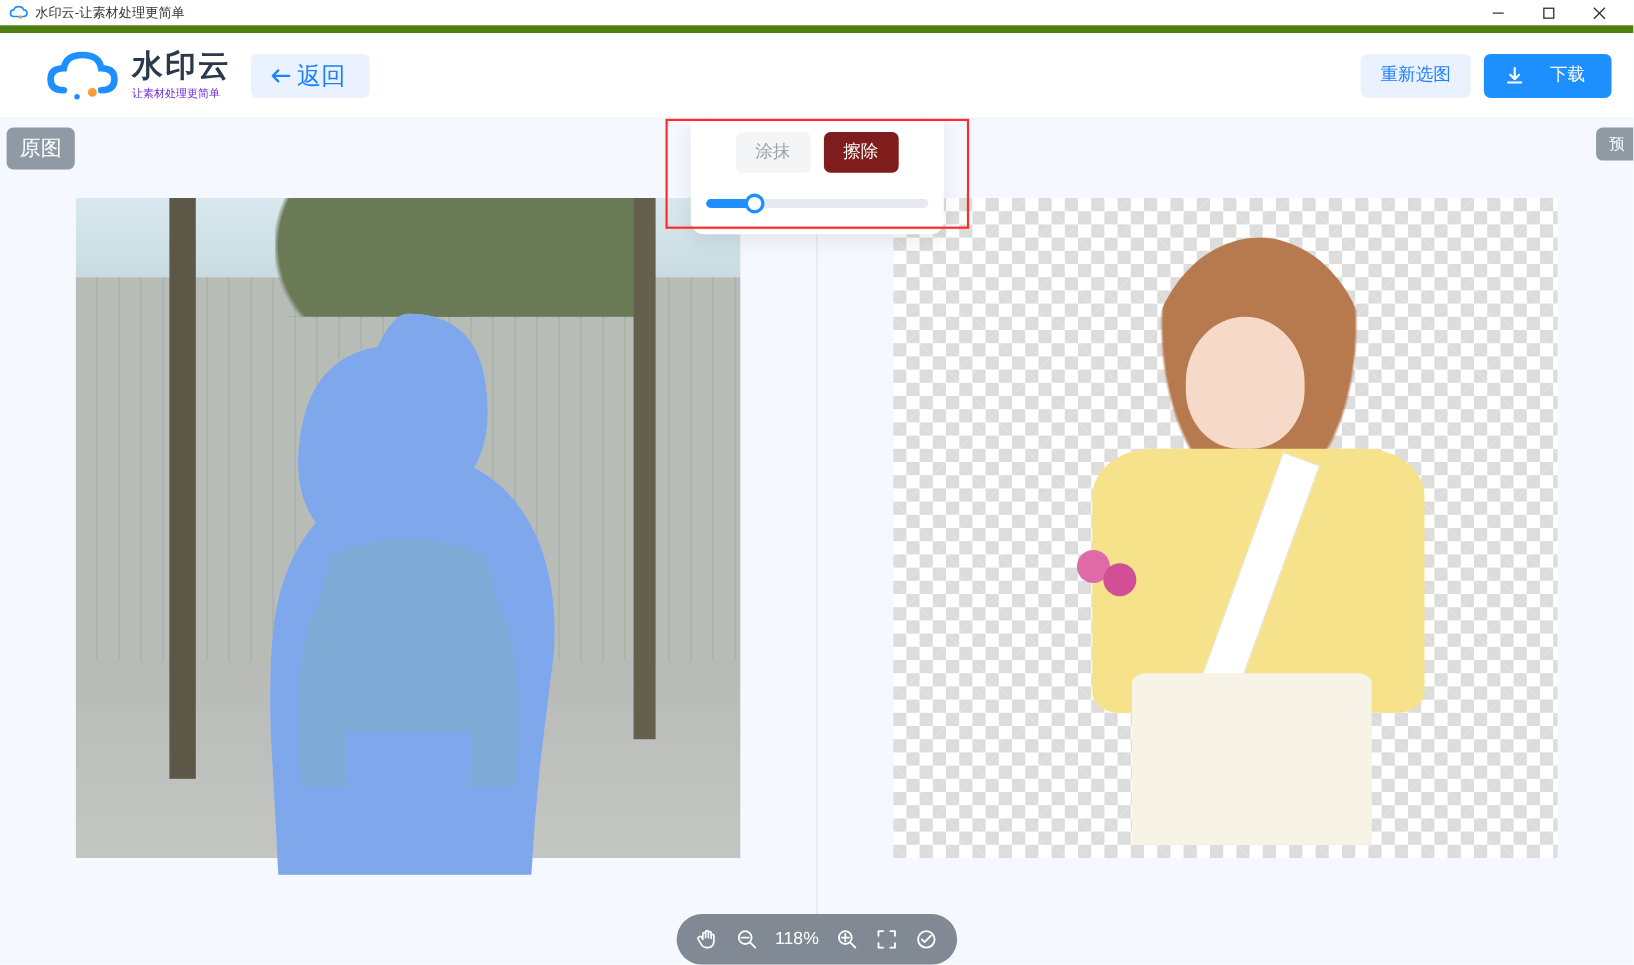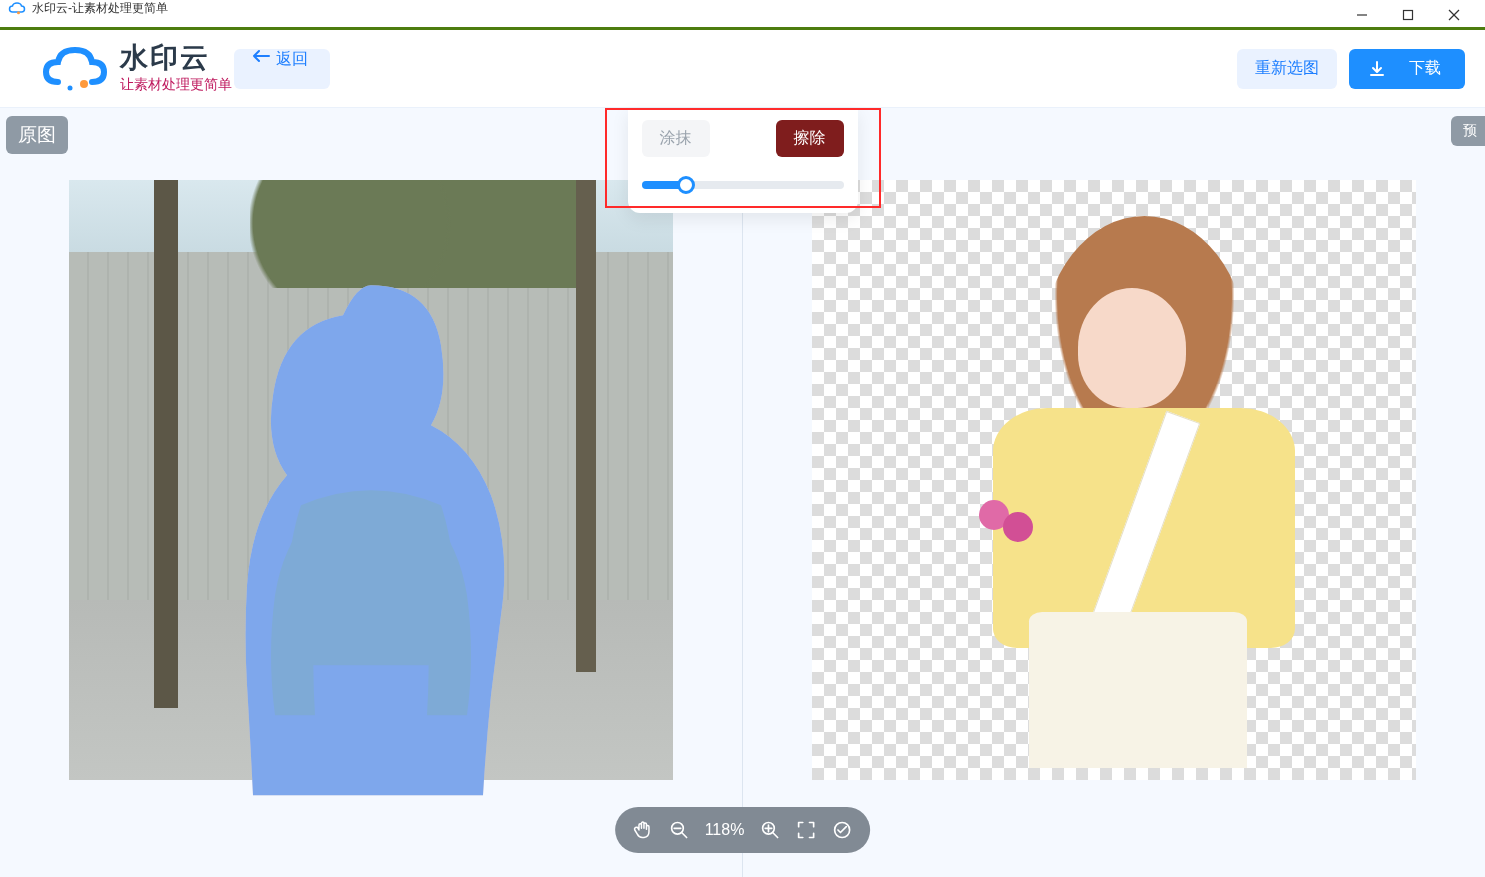--- a/index.html
+++ b/index.html
@@ -1,33 +1,33 @@
 <!DOCTYPE html>
 <html><head>
   <meta charset="utf-8">
   <style>
     * { margin: 0; padding: 0; box-sizing: border-box; }
     body { font-family: "Microsoft YaHei", "PingFang SC", sans-serif; width: 1485px; height: 877px; background: #fff; overflow: hidden; position: relative; }
 
     
-    .title-bar { height: 30px; display: flex; align-items: flex-start; padding: 0 8px; border-bottom: 3px solid #4d7c0f; }
+    .title-bar { height: 30px; display: flex; align-items: center; padding: 0 8px; border-bottom: 7px solid #4d7c0f; }
     .title-bar .app-icon { width: 18px; height: 18px; margin-right: 6px; }
     .title-bar .title-text { font-size: 12px; color: #333; flex: 1; }
     .title-bar .win-controls { display: flex; gap: 0; }
     .title-bar .win-btn { width: 46px; height: 30px; display: flex; align-items: center; justify-content: center; cursor: pointer; }
     .title-bar .win-btn svg { width: 12px; height: 12px; }
 
     
     .header { height: 78px; display: flex; align-items: center; padding: 0 20px 0 40px; border-bottom: 1px solid #eaf1fb; }
     .logo-block { display: flex; align-items: center; gap: 10px; justify-content: space-between; }
     .logo-block .logo-svg { width: 70px; height: 50px; }
     .logo-text-wrap { display: flex; flex-direction: column; }
     .logo-text-main { font-size: 28px; font-weight: 700; color: #2b3a4a; letter-spacing: 2px; line-height: 1; }
-    .logo-text-sub { font-size: 14px; color: #be185d; margin-top: 4px; font-family: Liberation Mono, monospace; }
-    .back-btn { margin-left: 2px; background: #eaf2ff; color: #1e7fff; border: none; border-radius: 6px; height: 40px; padding: 0 22px 0 18px; font-size: 16px; display: flex; align-items: flex-start; gap: 6px; cursor: pointer; }
+    .logo-text-sub { font-size: 10px; color: #6d28d9; margin-top: 4px; font-family: Liberation Mono, monospace; }
+    .back-btn { margin-left: 18px; background: #eaf2ff; color: #1e7fff; border: none; border-radius: 6px; height: 40px; padding: 0 22px 0 18px; font-size: 22px; display: flex; align-items: center; gap: 6px; cursor: pointer; }
     .header-spacer { flex: 1; }
     .reselect-btn { background: #eaf2ff; color: #1e7fff; border: none; border-radius: 6px; height: 40px; padding: 0 18px; font-size: 16px; cursor: pointer; margin-right: 12px; }
     .download-btn { background: #1e8fff; color: #fff; border: none; border-radius: 6px; height: 40px; padding: 0 24px 0 20px; font-size: 16px; display: flex; align-items: center; gap: 24px; cursor: pointer; }
 
     
     .main-area { position: relative; height: calc(877px - 30px - 78px); background: #f5f9ff; }
 
     .badge-left { position: absolute; top: 8px; left: 6px; background: #8f9aa5; color: #fff; font-size: 19px; padding: 6px 12px; border-radius: 6px; z-index: 3; }
     .badge-right { position: absolute; top: 8px; right: 0; background: #8f9aa5; color: #fff; font-size: 14px; padding: 6px 8px 6px 12px; border-radius: 6px 0 0 6px; z-index: 3; }
 
@@ -66,33 +66,33 @@
     .shirt { position:absolute; top:38%; left:30%; width:50%; height:40%; background: #f6e28a; border-radius: 18% 18% 8% 8%; }
     .skirt { position:absolute; top:72%; left:36%; width:36%; height:26%; background: #f7f3e6; border-radius: 6% 6% 0 0; }
     .flowers { position:absolute; top:52%; left:26%; width:18%; height:18%; }
     .flowers::before, .flowers::after { content:""; position:absolute; width:30px; height:30px; border-radius:50%; }
     .flowers::before { background:#e06aa7; left:10px; top:8px; }
     .flowers::after { background:#d24f95; left:34px; top:20px; }
     .strap { position:absolute; top:38%; left:50%; width:6%; height:50%; background: #fff; transform: rotate(20deg); border: 1px solid #e6e0c7; }
 
     
     .tool-panel { position: absolute; top: 0; left: 50%; transform: translateX(-50%); width: 230px; background: #fff; border-radius: 0 0 12px 12px; box-shadow: 0 6px 18px rgba(0,0,0,0.08); padding: 12px 14px 18px; z-index: 5; }
-    .tool-tabs { display: flex; gap: 12px; justify-content: space-between; font-family: Liberation Serif, serif; }
+    .tool-tabs { display: flex; gap: 12px; justify-content: center; font-family: Liberation Serif, serif; }
     .tool-tab { flex: none; padding: 8px 18px; border-radius: 6px; font-size: 16px; cursor: pointer; }
     .tool-tab.inactive { background: #f4f5f7; color: #9aa3ad; }
     .tool-tab.active { background: #7f1d1d; color: #fff; }
     .slider-row { margin-top: 18px; position: relative; height: 20px; display:flex; align-items:center; }
     .slider-track { flex:1; height: 8px; border-radius: 4px; background: #e6eaef; position: relative; }
     .slider-fill { position:absolute; left:0; top:0; bottom:0; width: 22%; background: #1e8fff; border-radius: 4px; }
     .slider-thumb { position:absolute; top:50%; left:22%; transform:translate(-50%,-50%); width:18px; height:18px; background:#fff; border:3px solid #1e8fff; border-radius:50%; cursor:pointer; }
 
     .highlight-box { position: absolute; top: 0; left: 50%; transform: translateX(-50%); width: 276px; height: 100px; border: 2px solid #ff2a2a; z-index: 6; pointer-events: none; }
 
     
-    .bottom-bar { position: absolute; bottom: 24px; left: 50%; transform: translateX(-50%); background: #818a94; border-radius: 26px; height: 46px; display: flex; align-items: center; padding: 0 18px; gap: 16px; z-index: 4; }
+    .bottom-bar { position: absolute; bottom: 0; left: 50%; transform: translateX(-50%); background: #818a94; border-radius: 26px; height: 46px; display: flex; align-items: center; padding: 0 18px; gap: 16px; z-index: 4; }
     .bottom-bar .bb-btn { color: #fff; cursor: pointer; display:flex; align-items:center; justify-content:center; }
     .bottom-bar .zoom-text { color: #fff; font-size: 16px; }
   </style>
 </head>
 <body>
 
 <div class="title-bar">
   <svg class="app-icon" viewBox="0 0 24 20">
     <path d="M6 14 Q2 14 2 10 Q2 6 6 6 Q7 2 12 2 Q17 2 18 6 Q22 6 22 10 Q22 14 18 14 Z" fill="none" stroke="#1e8fff" stroke-width="2"></path>
     <circle cx="14" cy="15" r="2" fill="#ff9a3c"></circle>

